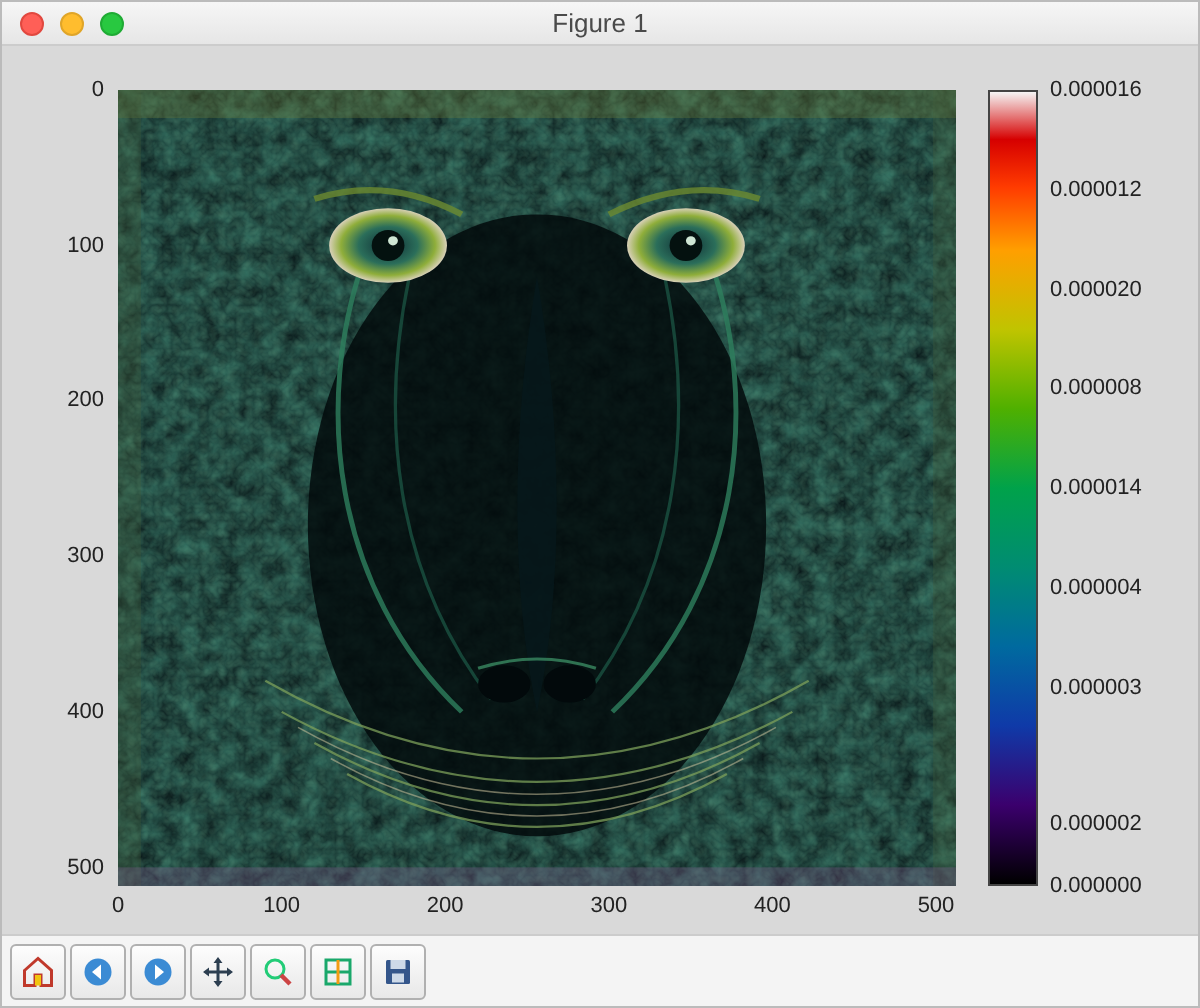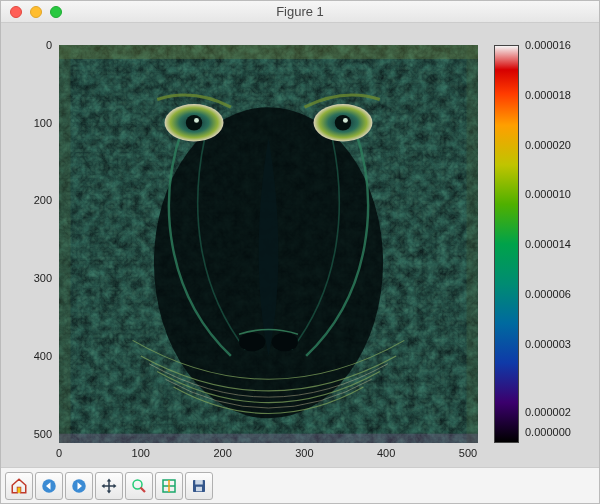--- a/index.html
+++ b/index.html
@@ -115,28 +115,28 @@
     <div class="axis-label ytick" style="top:410.5px">500</div>
 
     <div class="axis-label xtick" style="left:58px">0</div>
     <div class="axis-label xtick" style="left:139.8px">100</div>
     <div class="axis-label xtick" style="left:221.6px">200</div>
     <div class="axis-label xtick" style="left:303.4px">300</div>
     <div class="axis-label xtick" style="left:385.2px">400</div>
     <div class="axis-label xtick" style="left:467px">500</div>
 
     <div class="colorbar" style="background: linear-gradient(to top,#000000 0%,#3b006d 10%,#0f3aa8 20%,#006a9f 30%,#008c72 40%,#00a24a 50%,#4fb000 60%,#c0c400 70%,#ff9f00 80%,#ff3b00 88%,#d60000 94%,#f5f5f5 100%);"></div>
-    <div class="ctick" style="top:409px">0.000000</div>
+    <div class="ctick" style="top:420px">0.000000</div>
     <div class="ctick" style="top:389px">0.000002</div>
     <div class="ctick" style="top:320.5px">0.000003</div>
-    <div class="ctick" style="top:270.75px">0.000006</div>
+    <div class="ctick" style="top:270.75px">0.000004</div>
     <div class="ctick" style="top:221px">0.000014</div>
-    <div class="ctick" style="top:171.25px">0.000010</div>
+    <div class="ctick" style="top:171.25px">0.000008</div>
     <div class="ctick" style="top:121.5px">0.000020</div>
-    <div class="ctick" style="top:71.75px">0.000018</div>
+    <div class="ctick" style="top:71.75px">0.000012</div>
     <div class="ctick" style="top:22px">0.000016</div>
   </div>
 
   <div class="toolbar">
     <div class="tbtn" title="Home">
       <svg viewBox="0 0 24 24">
           <path d="M3 11 L12 3 L21 11 V21 H14 V14 H10 V21 H3 Z" fill="none" stroke="#c0392b" stroke-width="2"></path>
           <rect x="10" y="14" width="4" height="7" fill="#f1c40f"></rect>
         </svg>
     </div>

